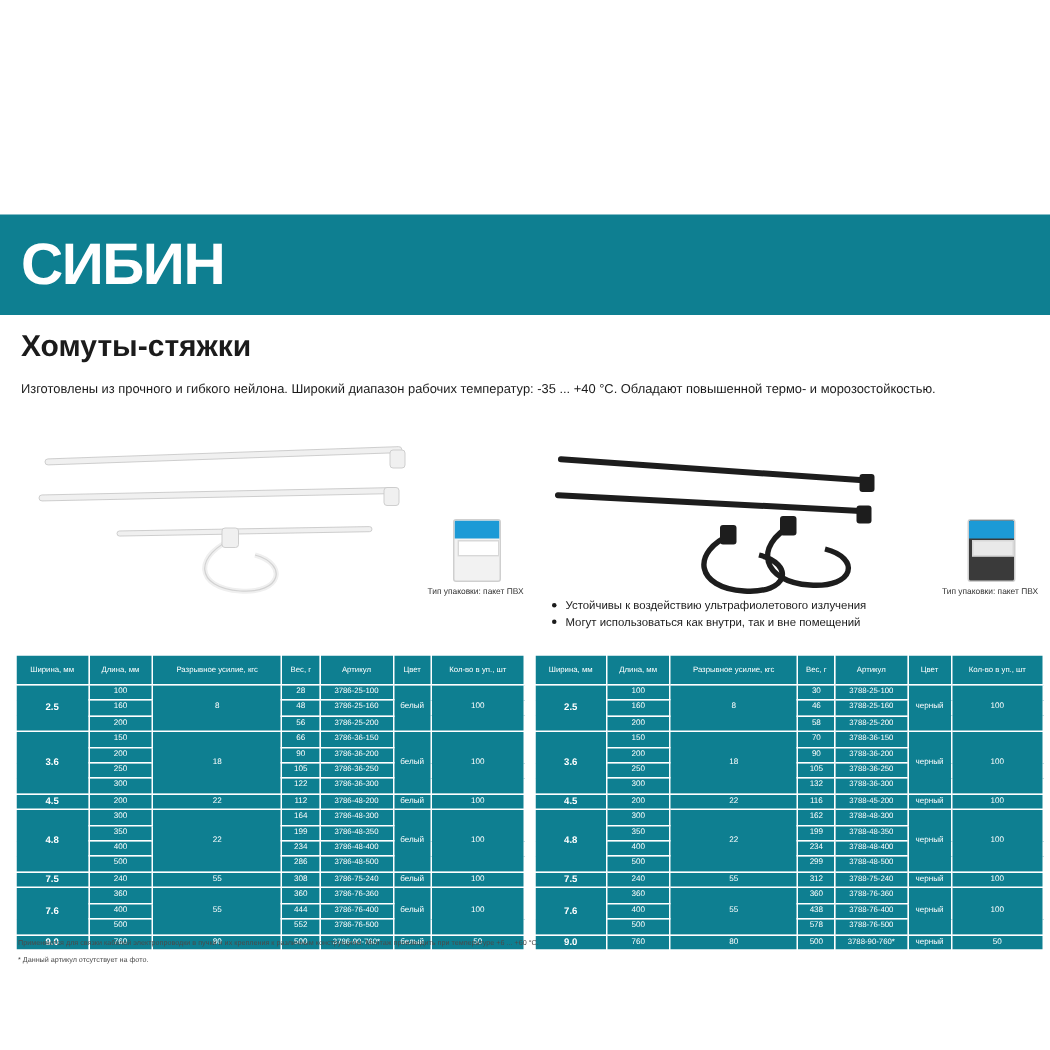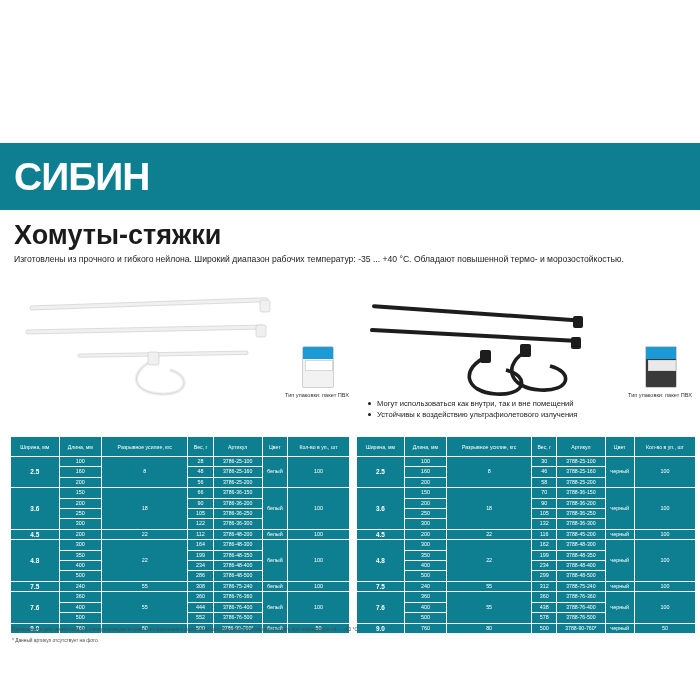--- a/index.html
+++ b/index.html
@@ -17,21 +17,21 @@
   }
   .brandband .logo{
     position:absolute;left:14px;top:12px;
     color:#ffffff;font-size:39px;font-weight:bold;letter-spacing:-1px;
     font-family:"Liberation Sans", sans-serif;
   }
 
   
   .title{
     position:absolute;left:14px;top:172px;
-    font-size:27px;font-weight:bold;color:#1b1b1b;
+    font-size:20px;font-weight:bold;color:#1b1b1b;
   }
   .intro{
     position:absolute;left:14px;top:205px;width:672px;
     font-size:8.6px;line-height:13px;color:#1b1b1b;
   }
 
   
   .photos{position:absolute;left:0;top:236px;width:700px;height:140px;}
 
   .packshot{
@@ -133,22 +133,22 @@
     </div>
     <div class="packshot dark" style="left:645px;top:62px;">
       <div class="pack-top"></div>
         <div class="pack-label"></div>
     </div>
     <div class="packcap" style="left:278px;top:108px;">Тип упаковки: пакет ПВХ</div>
     <div class="packcap" style="left:621px;top:108px;">Тип упаковки: пакет ПВХ</div>
   </div>
 
   <div class="bullets">
+    <div>Устойчивы к воздействию ультрафиолетового излучения</div>
     <div>Могут использоваться как внутри, так и вне помещений</div>
-    <div>Устойчивы к воздействию ультрафиолетового излучения</div>
   </div>
 
   <table class="tbl left">
     <thead>
         <tr>
       <th>Ширина, мм</th>
       <th>Длина, мм</th>
       <th>Разрывное усилие, кгс</th>
       <th>Вес, г</th>
       <th>Артикул</th>

